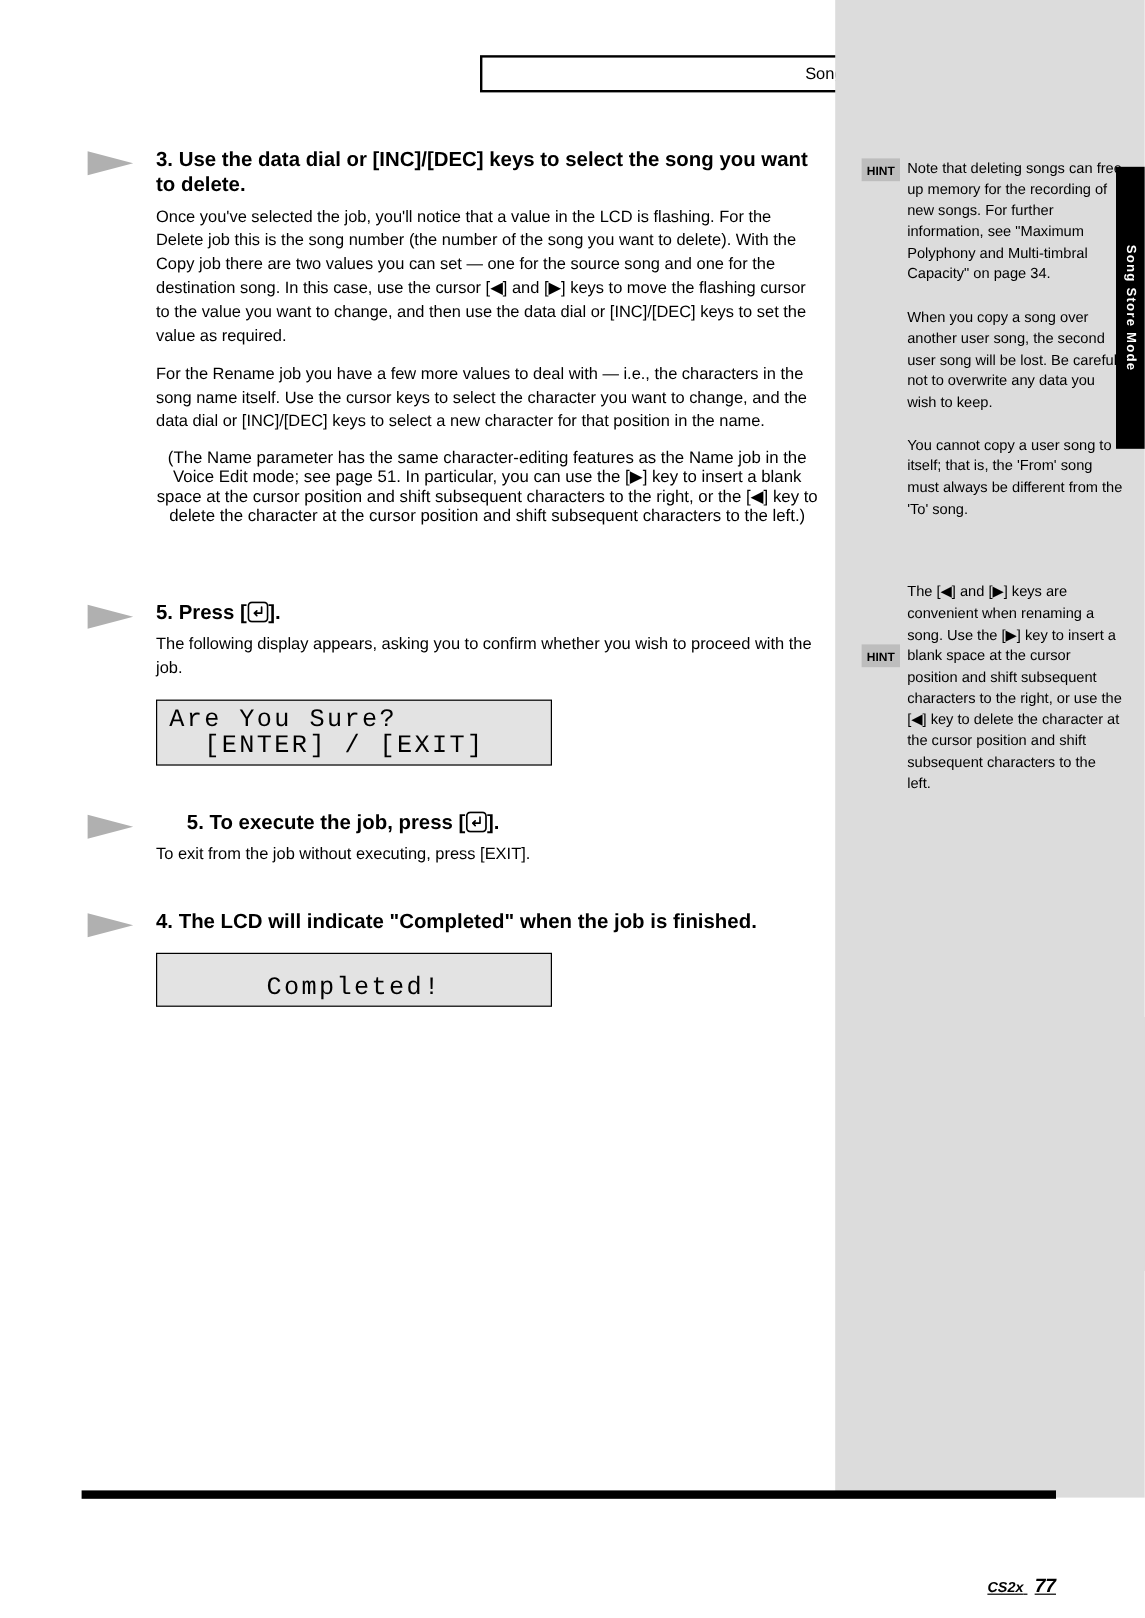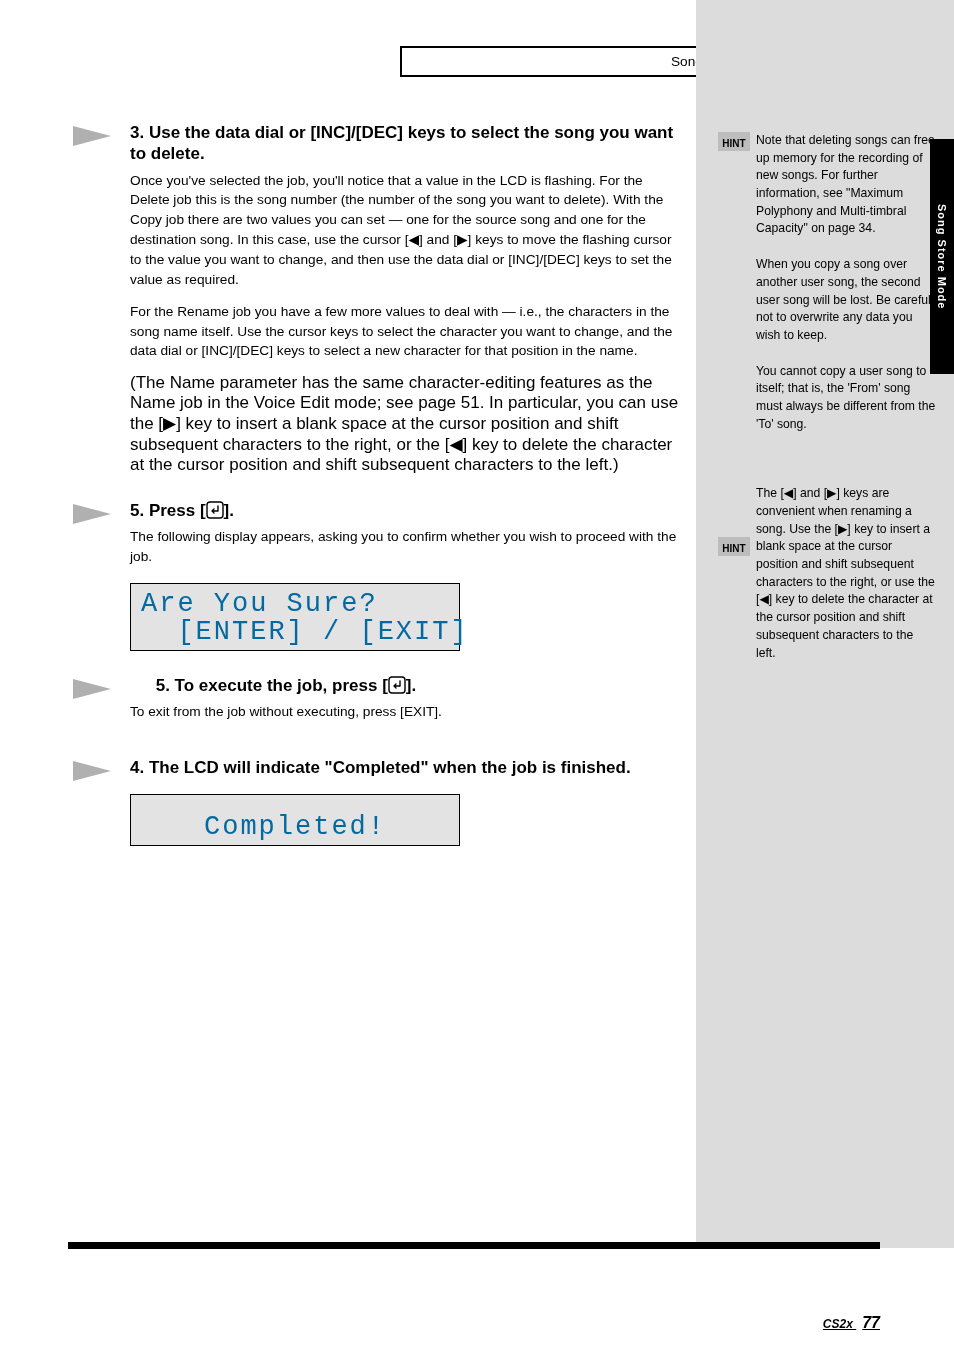--- a/index.html
+++ b/index.html
@@ -101,38 +101,39 @@
     padding-left: 62px;
   }
   .step-body {
     font-size: 13.7px;
     line-height: 1.45;
     padding-left: 62px;
     margin-top: 6px;
   }
 
   .parenthetical {
-    font-size: 17px;
+    font-size: 14px;
     padding-left: 62px;
     margin-top: 6px;
+    text-align: center;
   }
 
   
   .lcd {
     margin-left: 62px;
     margin-top: 16px;
     width: 330px;
     border: 1.5px solid #000;
     background: #e3e3e3;
     padding: 6px 10px 3px 10px;
     font-family: "Courier New", monospace;
-    font-size: 27px;
+    font-size: 21px;
     letter-spacing: 2px;
     line-height: 1.05;
-    color: #0369a1;
+    color: #000000;
     white-space: pre;
   }
   .lcd.small-pad { padding-top: 18px; text-align: center; }
 
   .enter-icon {
     display: inline-block;
     vertical-align: -3px;
   }
   .enter-icon svg { display: block; }
 

